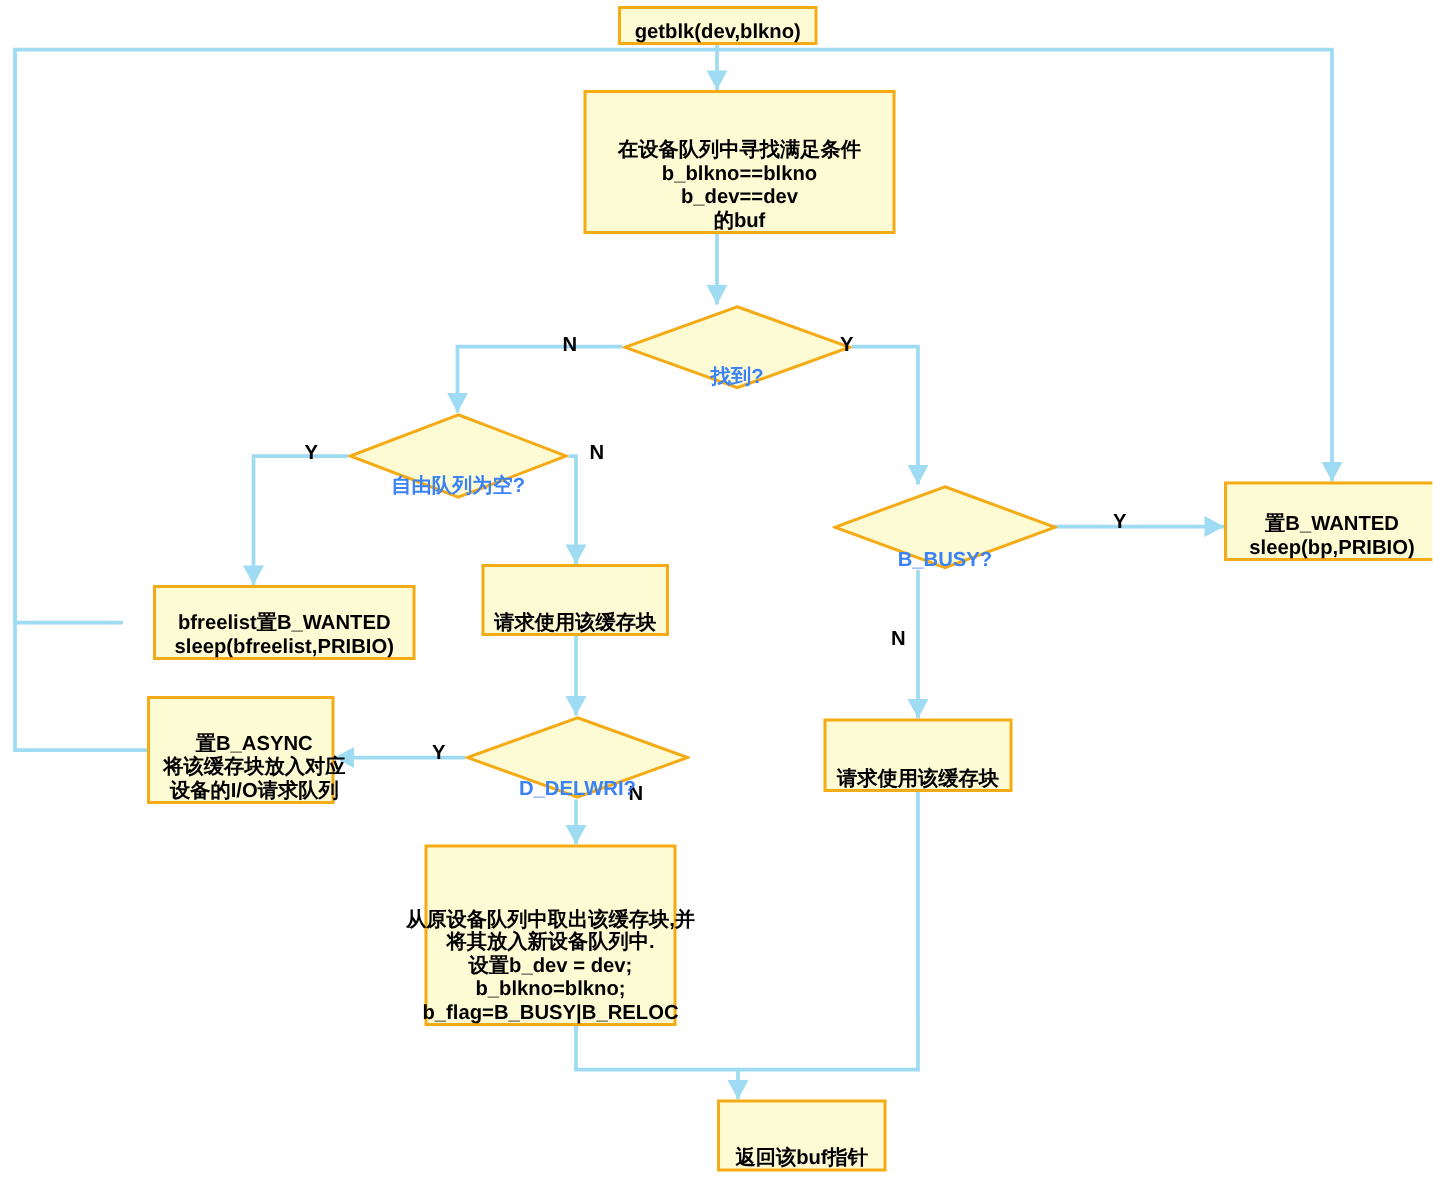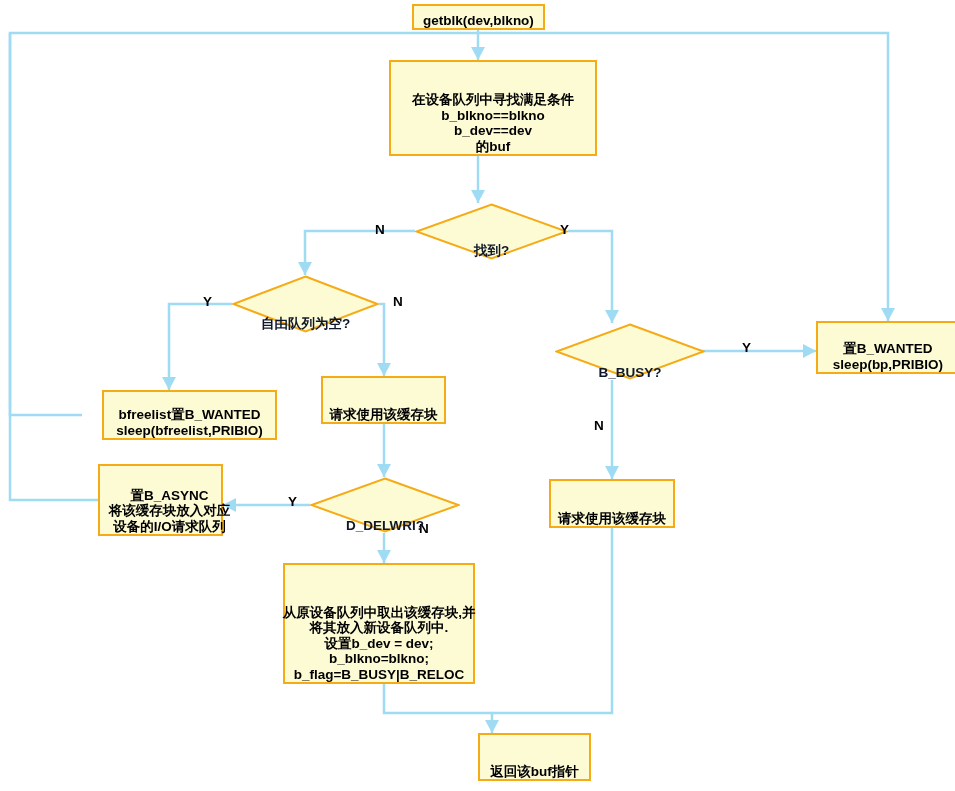--- a/index.html
+++ b/index.html
@@ -41,21 +41,21 @@
     font-weight: bold;
     font-size: 13.5px;
     line-height: 1.0;
   }
   .proc .line {
     display: block;
     white-space: nowrap;
     padding: 1px 0;
   }
   .dec {
-    color: #0f172a;
+    color: #3b82f6;
     font-weight: bold;
     font-size: 13.5px;
   }
   .dec .diamond {
     position: absolute;
     left: 0;
     top: 0;
     width: 100%;
     height: 100%;
   }
@@ -138,21 +138,21 @@
       <svg class="diamond" viewBox="0 0 150 56" preserveAspectRatio="none">
         <polygon points="75,1.5 148.5,28 75,54.5 1.5,28" fill="#fdfbd4" stroke="#f5ab16" stroke-width="2"></polygon>
       </svg>
       <span class="dlabel">D_DELWRI?</span>
     </div>
     <div class="node proc" style="left: 98px; top: 464px; width: 125px; height: 72px; padding-left: 18px;">
       <span class="line">置B_ASYNC</span>
       <span class="line">将该缓存块放入对应</span>
       <span class="line">设备的I/O请求队列</span>
     </div>
-    <div class="node proc" style="left: 283px; top: 563px; width: 192px; height: 121px;">
+    <div class="node proc" style="left: 283px; top: 563px; width: 168px; height: 121px;">
       <span class="line">从原设备队列中取出该缓存块,并</span>
       <span class="line">将其放入新设备队列中.</span>
       <span class="line">设置b_dev = dev;</span>
       <span class="line">b_blkno=blkno;</span>
       <span class="line">b_flag=B_BUSY|B_RELOC</span>
     </div>
     <div class="node dec" style="left: 555px; top: 323px; width: 150px; height: 57px;">
       <svg class="diamond" viewBox="0 0 150 57" preserveAspectRatio="none">
         <polygon points="75,1.5 148.5,28.5 75,55.5 1.5,28.5" fill="#fdfbd4" stroke="#f5ab16" stroke-width="2"></polygon>
       </svg>

